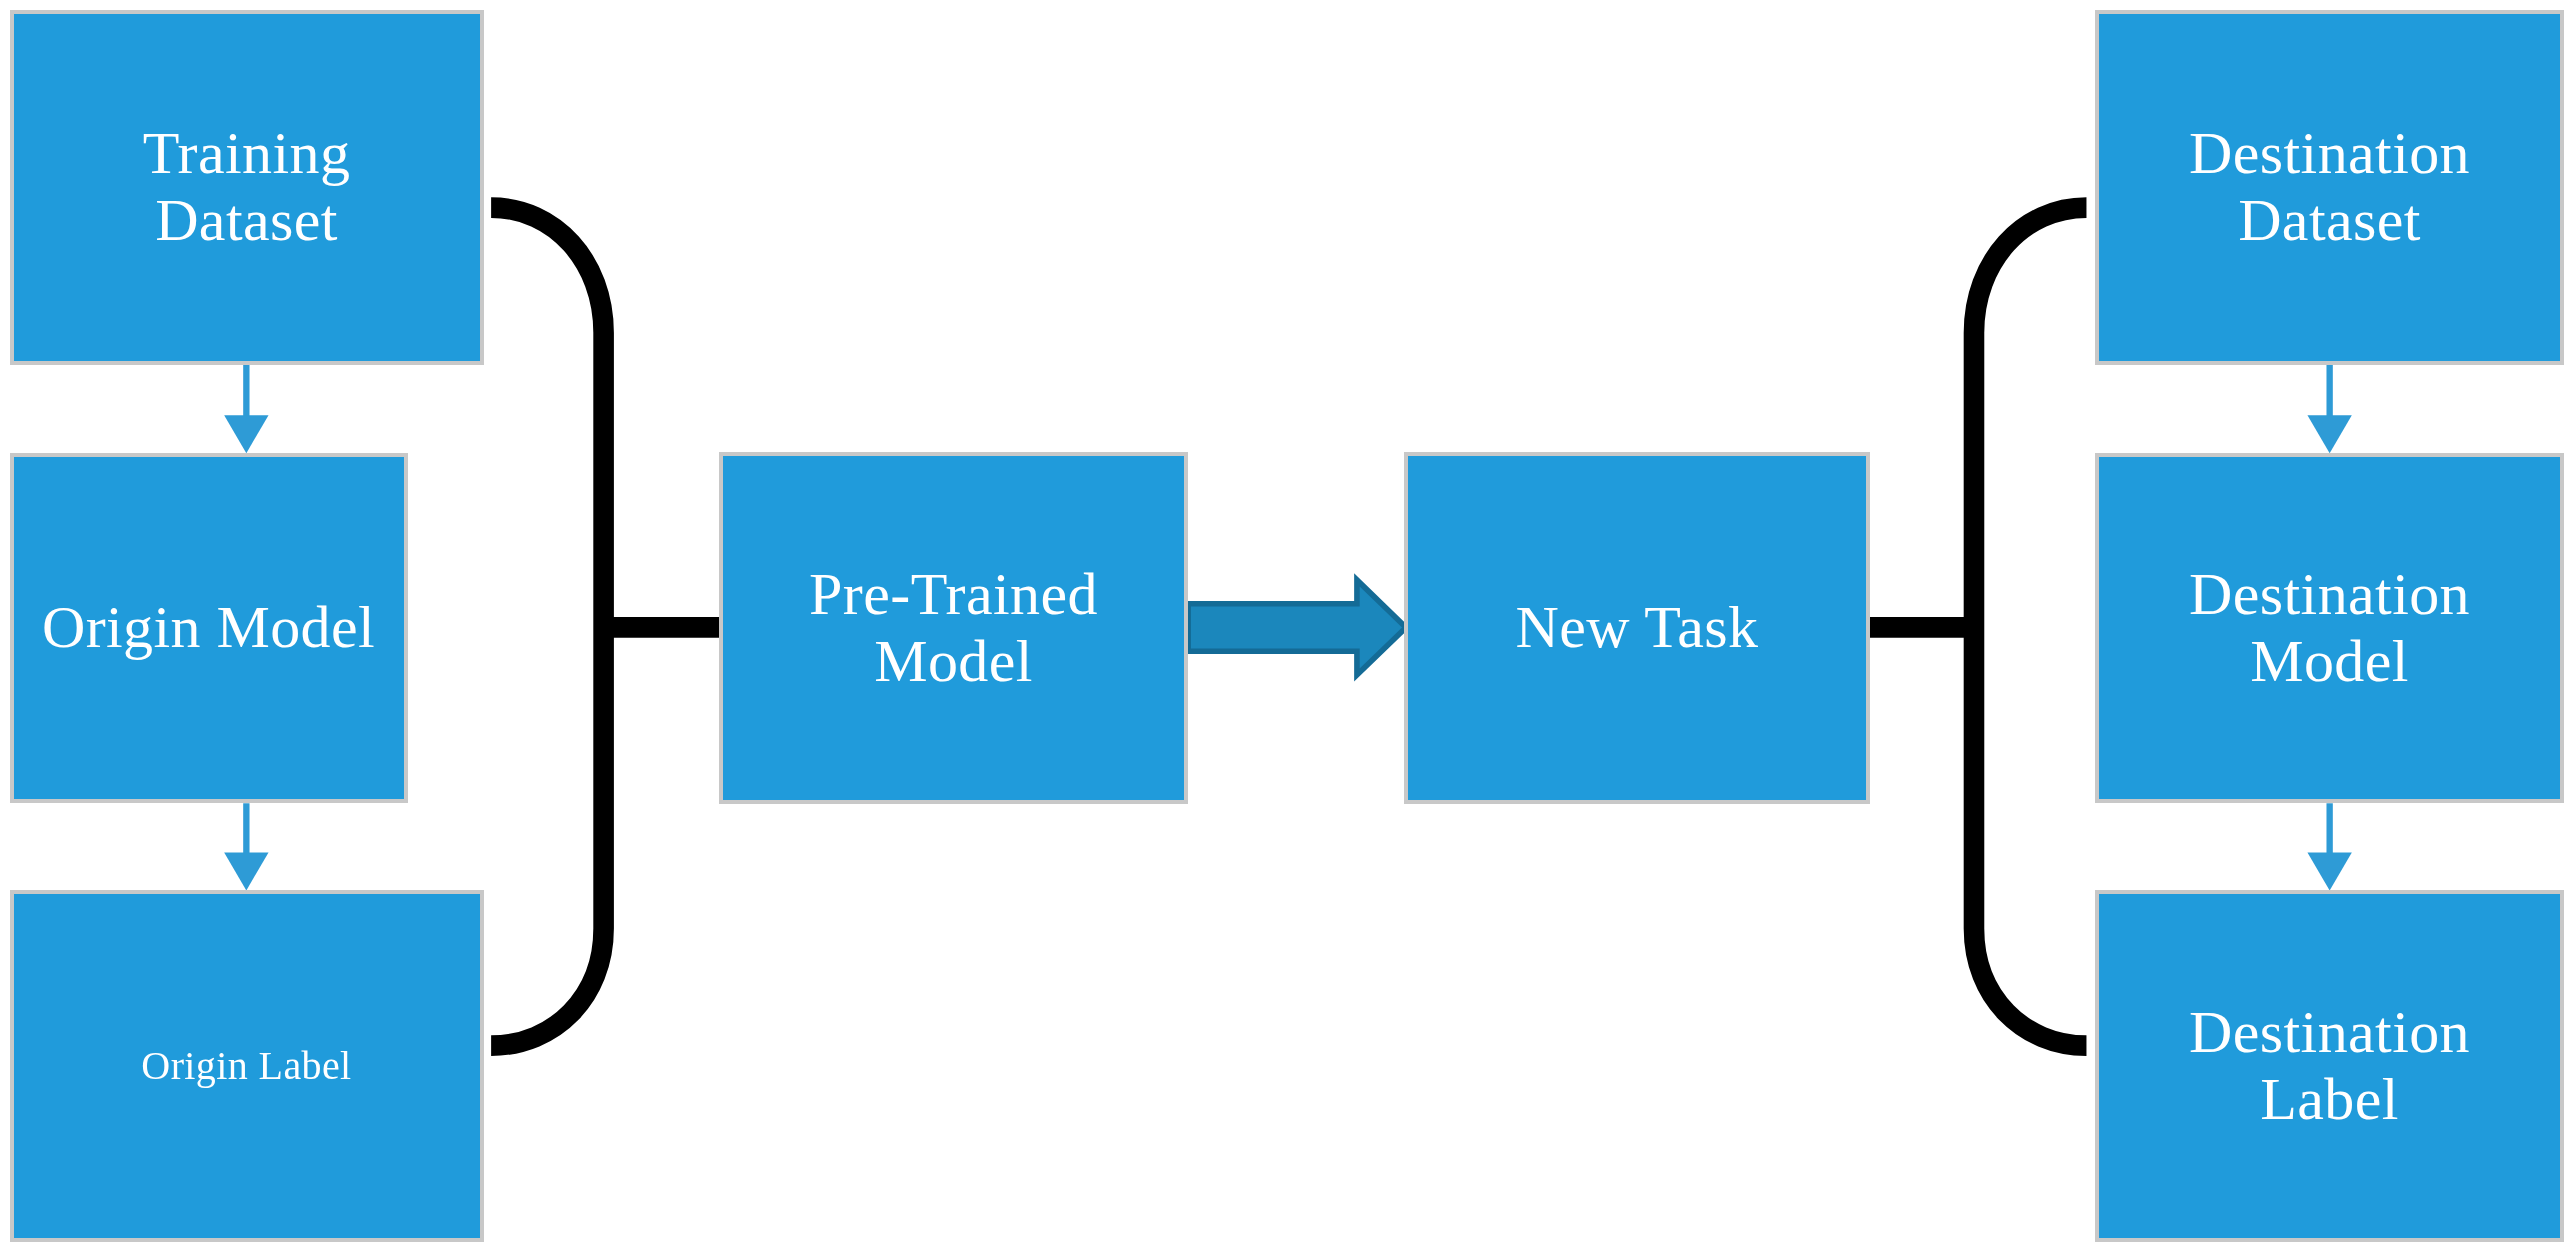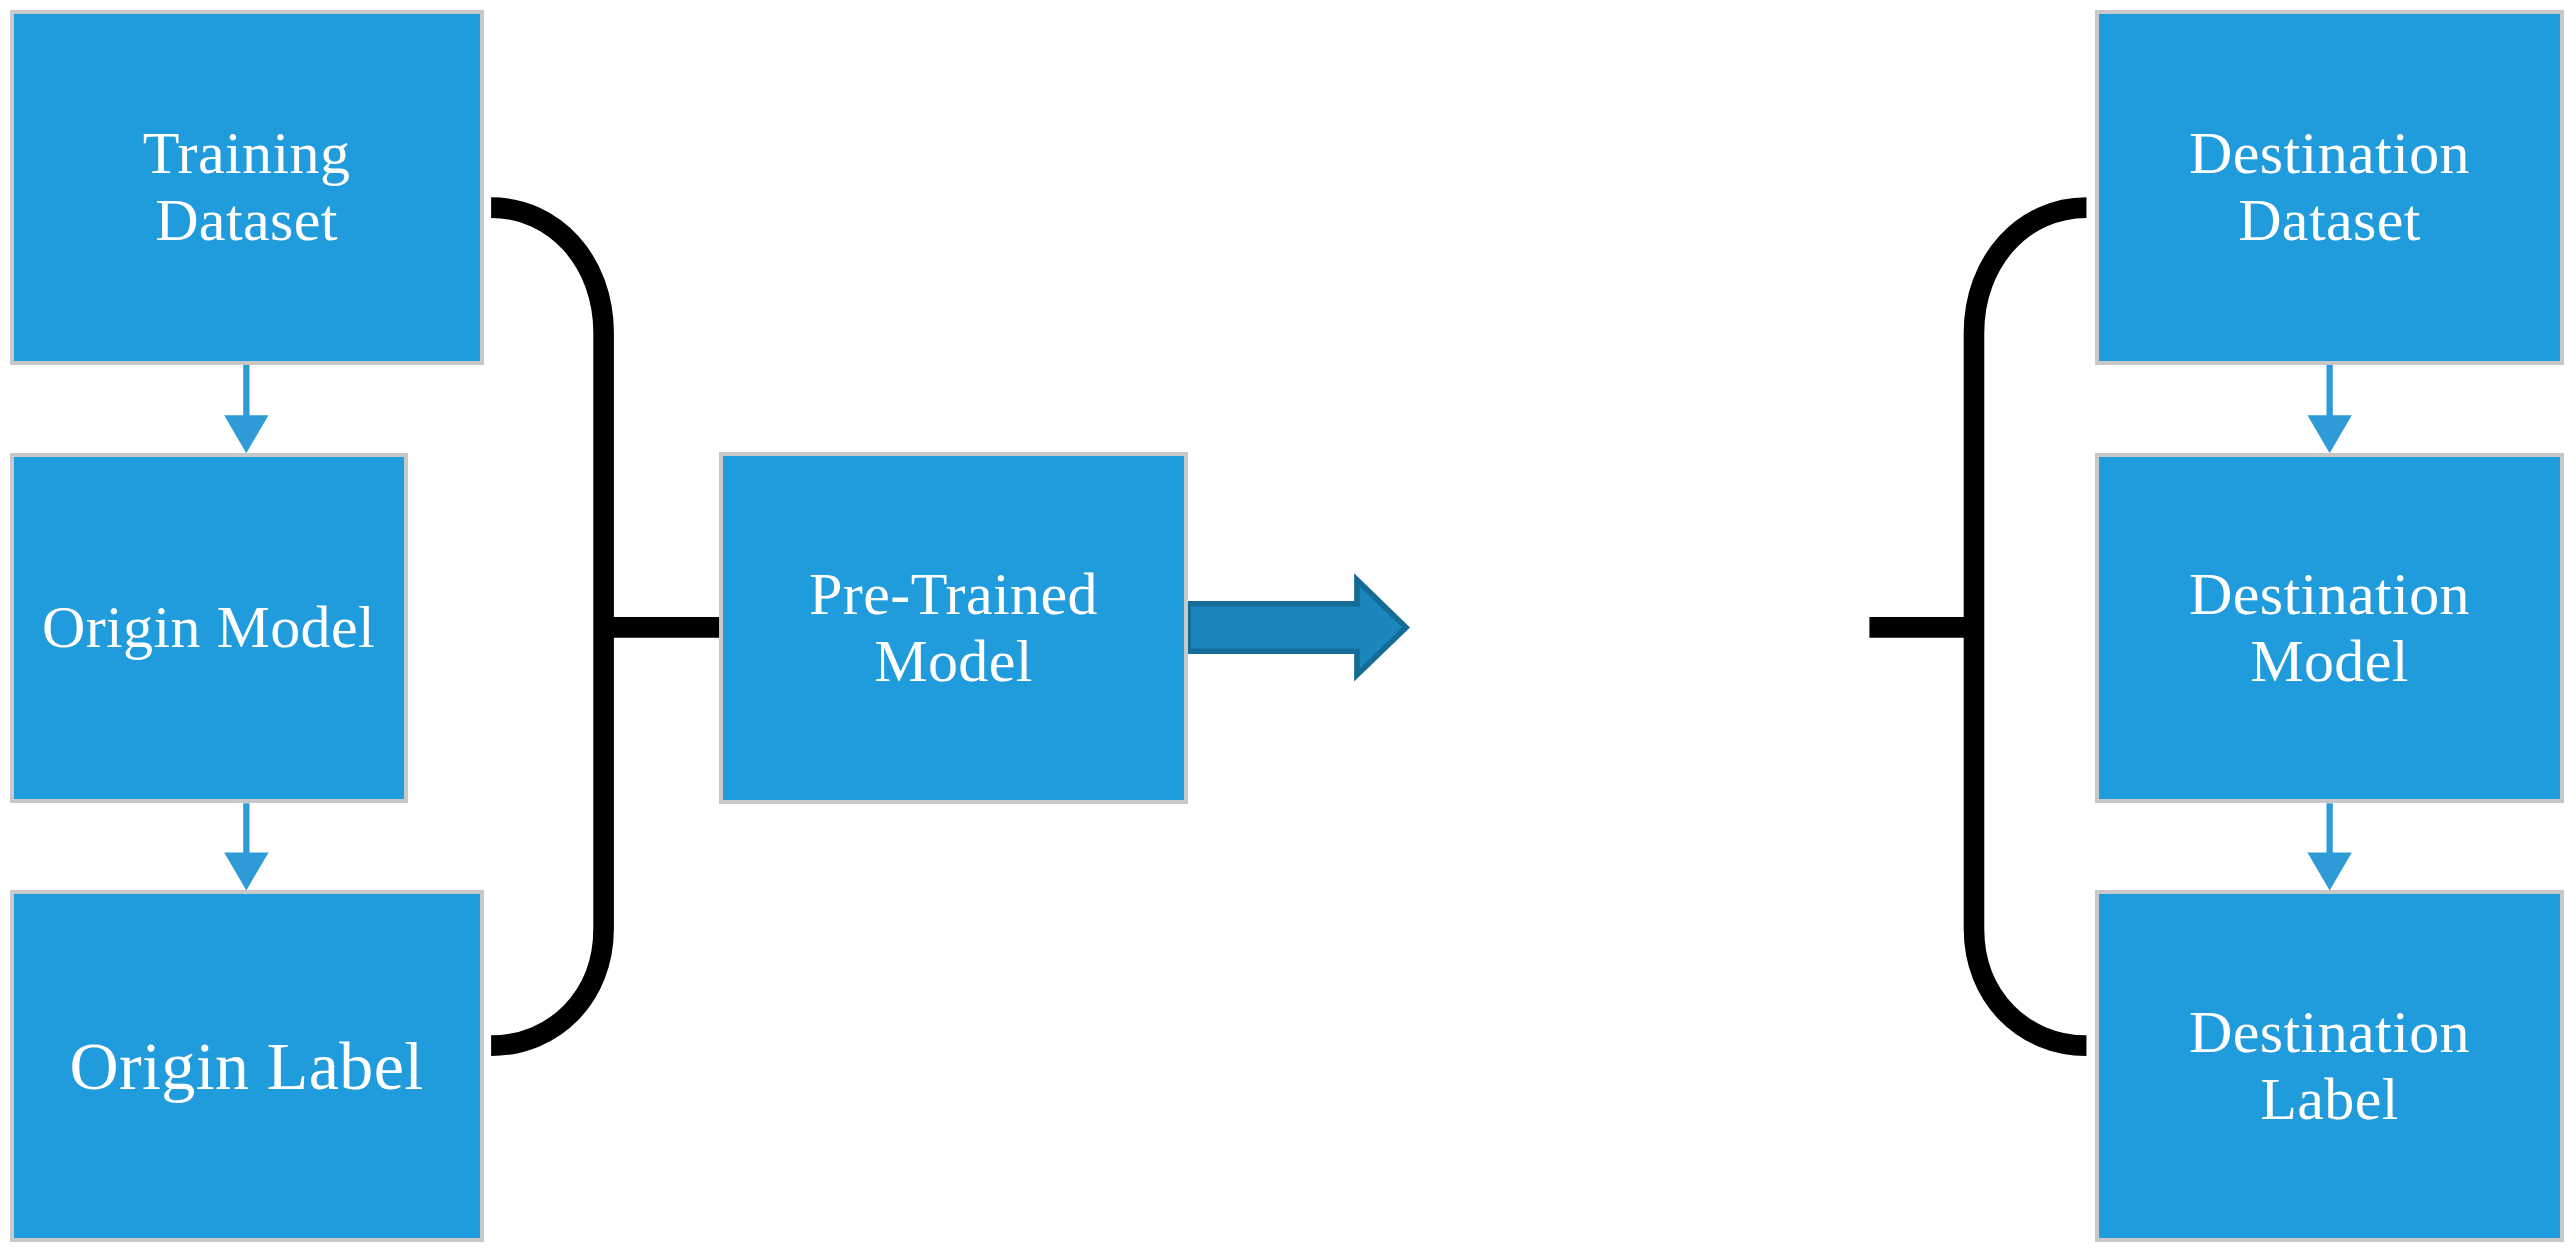--- a/index.html
+++ b/index.html
@@ -35,21 +35,21 @@
   .node-text {
     display: block;
     width: 100%;
     padding: 0 7px;
     box-sizing: border-box;
   }
 
   
   #node-training-dataset { left: 9.5px;   top: 9.5px;   width: 474px; height: 355px; font-size: 60px; }
   #node-origin-model     { left: 9.5px;   top: 453px;  width: 398px; height: 350px; font-size: 60px; }
-  #node-origin-label     { left: 9.5px;   top: 890px; width: 474px; height: 352px; font-size: 68px; }
+  #node-origin-label     { left: 9.5px;   top: 890px; width: 474px; height: 352px; font-size: 40px; }
 
   
   #node-pretrained-model { left: 719px;  top: 452px;  width: 469px; height: 352px; font-size: 60px; }
   #node-new-task         { left: 1404px; top: 452px;  width: 466px; height: 352px; font-size: 60px; }
 
   
   #node-destination-dataset { left: 2095px; top: 9.5px;   width: 469px; height: 355px; font-size: 60px; }
   #node-destination-model   { left: 2095px; top: 453px;  width: 469px; height: 350px; font-size: 60px; }
   #node-destination-label   { left: 2095px; top: 890px; width: 469px; height: 352px; font-size: 60px; }
 
@@ -127,20 +127,23 @@
 
   <div class="node" id="node-origin-label">
     <span class="node-text">Origin Label</span>
   </div>
 
   <div class="node" id="node-pretrained-model">
     <span class="node-text">Pre-Trained
 Model</span>
   </div>
 
+  <div class="node" id="node-new-task">
+    <span class="node-text">New Task</span>
+  </div>
 
   <div class="node" id="node-destination-dataset">
     <span class="node-text">Destination
 Dataset</span>
   </div>
 
   <div class="node" id="node-destination-model">
     <span class="node-text">Destination
 Model</span>
   </div>

